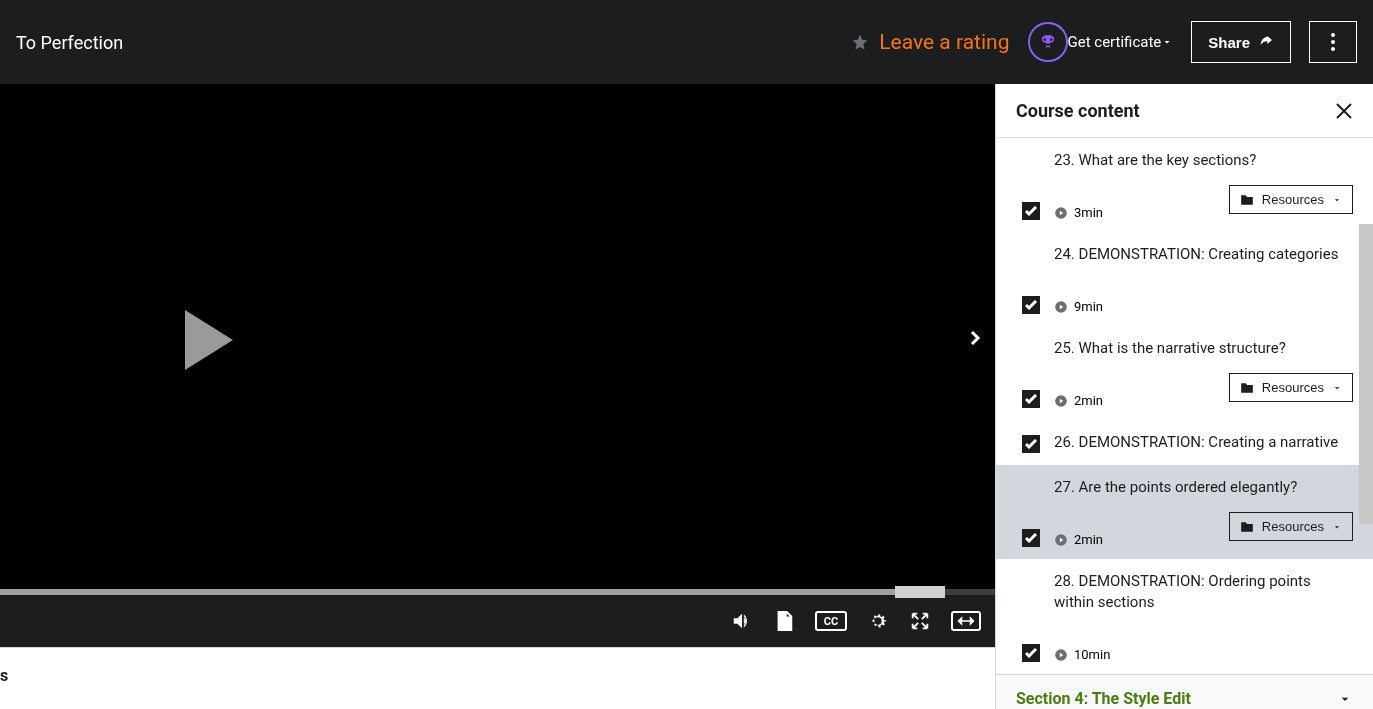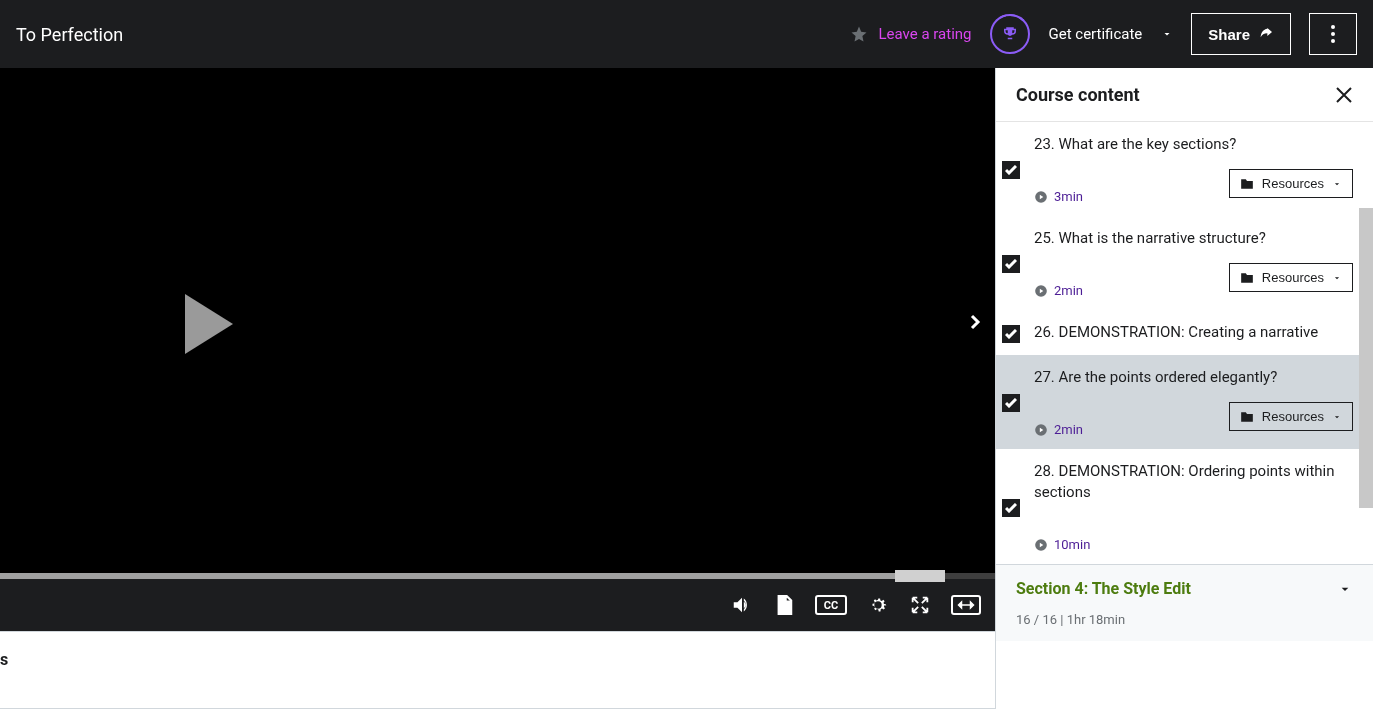--- a/index.html
+++ b/index.html
@@ -5,33 +5,33 @@
   * { box-sizing: border-box; margin: 0; padding: 0; }
   body {
     font-family: -apple-system, BlinkMacSystemFont, "Segoe UI", Roboto, sans-serif;
     background: #fff;
     width: 1373px;
     height: 709px;
     overflow: hidden;
     position: relative;
   }
   .header {
-    height: 68px;
+    height: 84px;
     background: #1c1d1f;
     display: flex;
     align-items: center;
     justify-content: space-between;
     padding: 0 16px;
     color: #fff;
   }
   .header-title { font-size: 18px; font-weight: 400; }
   .header-right { display: flex; align-items: center; gap: 18px; }
-  .rating-item { display: flex; align-items: center; gap: 10px; color: #d946ef; cursor: pointer; font-size: 15px; }
+  .rating-item { display: flex; align-items: center; gap: 10px; color: #f97316; cursor: pointer; font-size: 21px; }
   .star-icon { width: 18px; height: 18px; fill: #6a6f73; }
-  .cert-item { display: flex; align-items: center; gap: 19px; color: #fff; cursor: pointer; font-size: 15px; }
+  .cert-item { display: flex; align-items: center; gap: 0; color: #fff; cursor: pointer; font-size: 15px; }
   .trophy-circle {
     width: 40px; height: 40px; border-radius: 50%;
     border: 2px solid #8b5cf6;
     display: flex; align-items: center; justify-content: center;
     position: relative;
   }
   .trophy-circle::before {
     content: '';
     position: absolute;
     top: -2px; left: -2px; right: -2px; bottom: -2px;
@@ -86,33 +86,33 @@
   }
   .sidebar-header {
     display: flex; align-items: center; justify-content: space-between;
     padding: 16px 20px; border-bottom: 1px solid #e4e4e4;
   }
   .sidebar-title { font-size: 18px; font-weight: 700; color: #1c1d1f; }
   .close-x { width: 18px; height: 18px; cursor: pointer; }
   .close-x svg { width: 100%; height: 100%; stroke: #1c1d1f; stroke-width: 2; fill: none; }
   .sidebar-list { flex: 1; overflow-y: auto; }
   .lesson {
-    padding: 12px 20px 12px 6px; display: flex; gap: 14px; align-items: center;
+    padding: 12px 20px 12px 26px; display: flex; gap: 14px; align-items: flex-end;
     cursor: pointer;
   }
   .lesson.active { background: #d1d7dc; }
   .checkbox {
     width: 18px; height: 18px; background: #1c1d1f; flex-shrink: 0;
     display: flex; align-items: center; justify-content: center; margin-top: 2px;
   }
   .check { width: 12px; height: 10px; stroke: #fff; stroke-width: 3; fill: none; }
   .lesson-body { flex: 1; display: flex; flex-direction: column; gap: 8px; }
   .lesson-title { font-size: 15px; color: #1c1d1f; line-height: 1.4; }
   .lesson-meta { display: flex; align-items: center; justify-content: space-between; }
-  .duration { display: flex; align-items: center; gap: 6px; color: #4c1d95; font-size: 13px; margin-top: 26px; }
+  .duration { display: flex; align-items: center; gap: 6px; color: #000000; font-size: 13px; margin-top: 26px; }
   .play-small { width: 14px; height: 14px; fill: #6a6f73; }
   .resources-btn {
     border: 1px solid #1c1d1f; background: transparent; padding: 6px 10px;
     display: flex; align-items: center; gap: 8px; cursor: pointer;
     font-size: 13px; color: #1c1d1f;
   }
   .folder-icon { width: 14px; height: 12px; fill: #1c1d1f; }
   .rsc-chev { width: 10px; height: 10px; fill: #1c1d1f; }
 
   .section-hdr {
@@ -247,20 +247,39 @@
             </div>
           </div>
         </div>
         <div class="lesson">
           <div class="checkbox">
             <svg class="check" viewBox="0 0 12 10">
               <path d="M1 5l3 3 7-7"></path>
             </svg>
           </div>
           <div class="lesson-body">
+            <div class="lesson-title">24. DEMONSTRATION: Creating categories</div>
+            <div class="lesson-meta">
+              <div class="duration">
+                <svg class="play-small" viewBox="0 0 24 24">
+                  <circle cx="12" cy="12" r="10" fill="#6a6f73"></circle>
+                  <path d="M10 8l6 4-6 4z" fill="#fff"></path>
+                </svg>
+                <span>9min</span>
+              </div>
+            </div>
+          </div>
+        </div>
+        <div class="lesson">
+          <div class="checkbox">
+            <svg class="check" viewBox="0 0 12 10">
+              <path d="M1 5l3 3 7-7"></path>
+            </svg>
+          </div>
+          <div class="lesson-body">
             <div class="lesson-title">25. What is the narrative structure?</div>
             <div class="lesson-meta">
               <div class="duration">
                 <svg class="play-small" viewBox="0 0 24 24">
                   <circle cx="12" cy="12" r="10" fill="#6a6f73"></circle>
                   <path d="M10 8l6 4-6 4z" fill="#fff"></path>
                 </svg>
                 <span>2min</span>
               </div>
               <button class="resources-btn">

